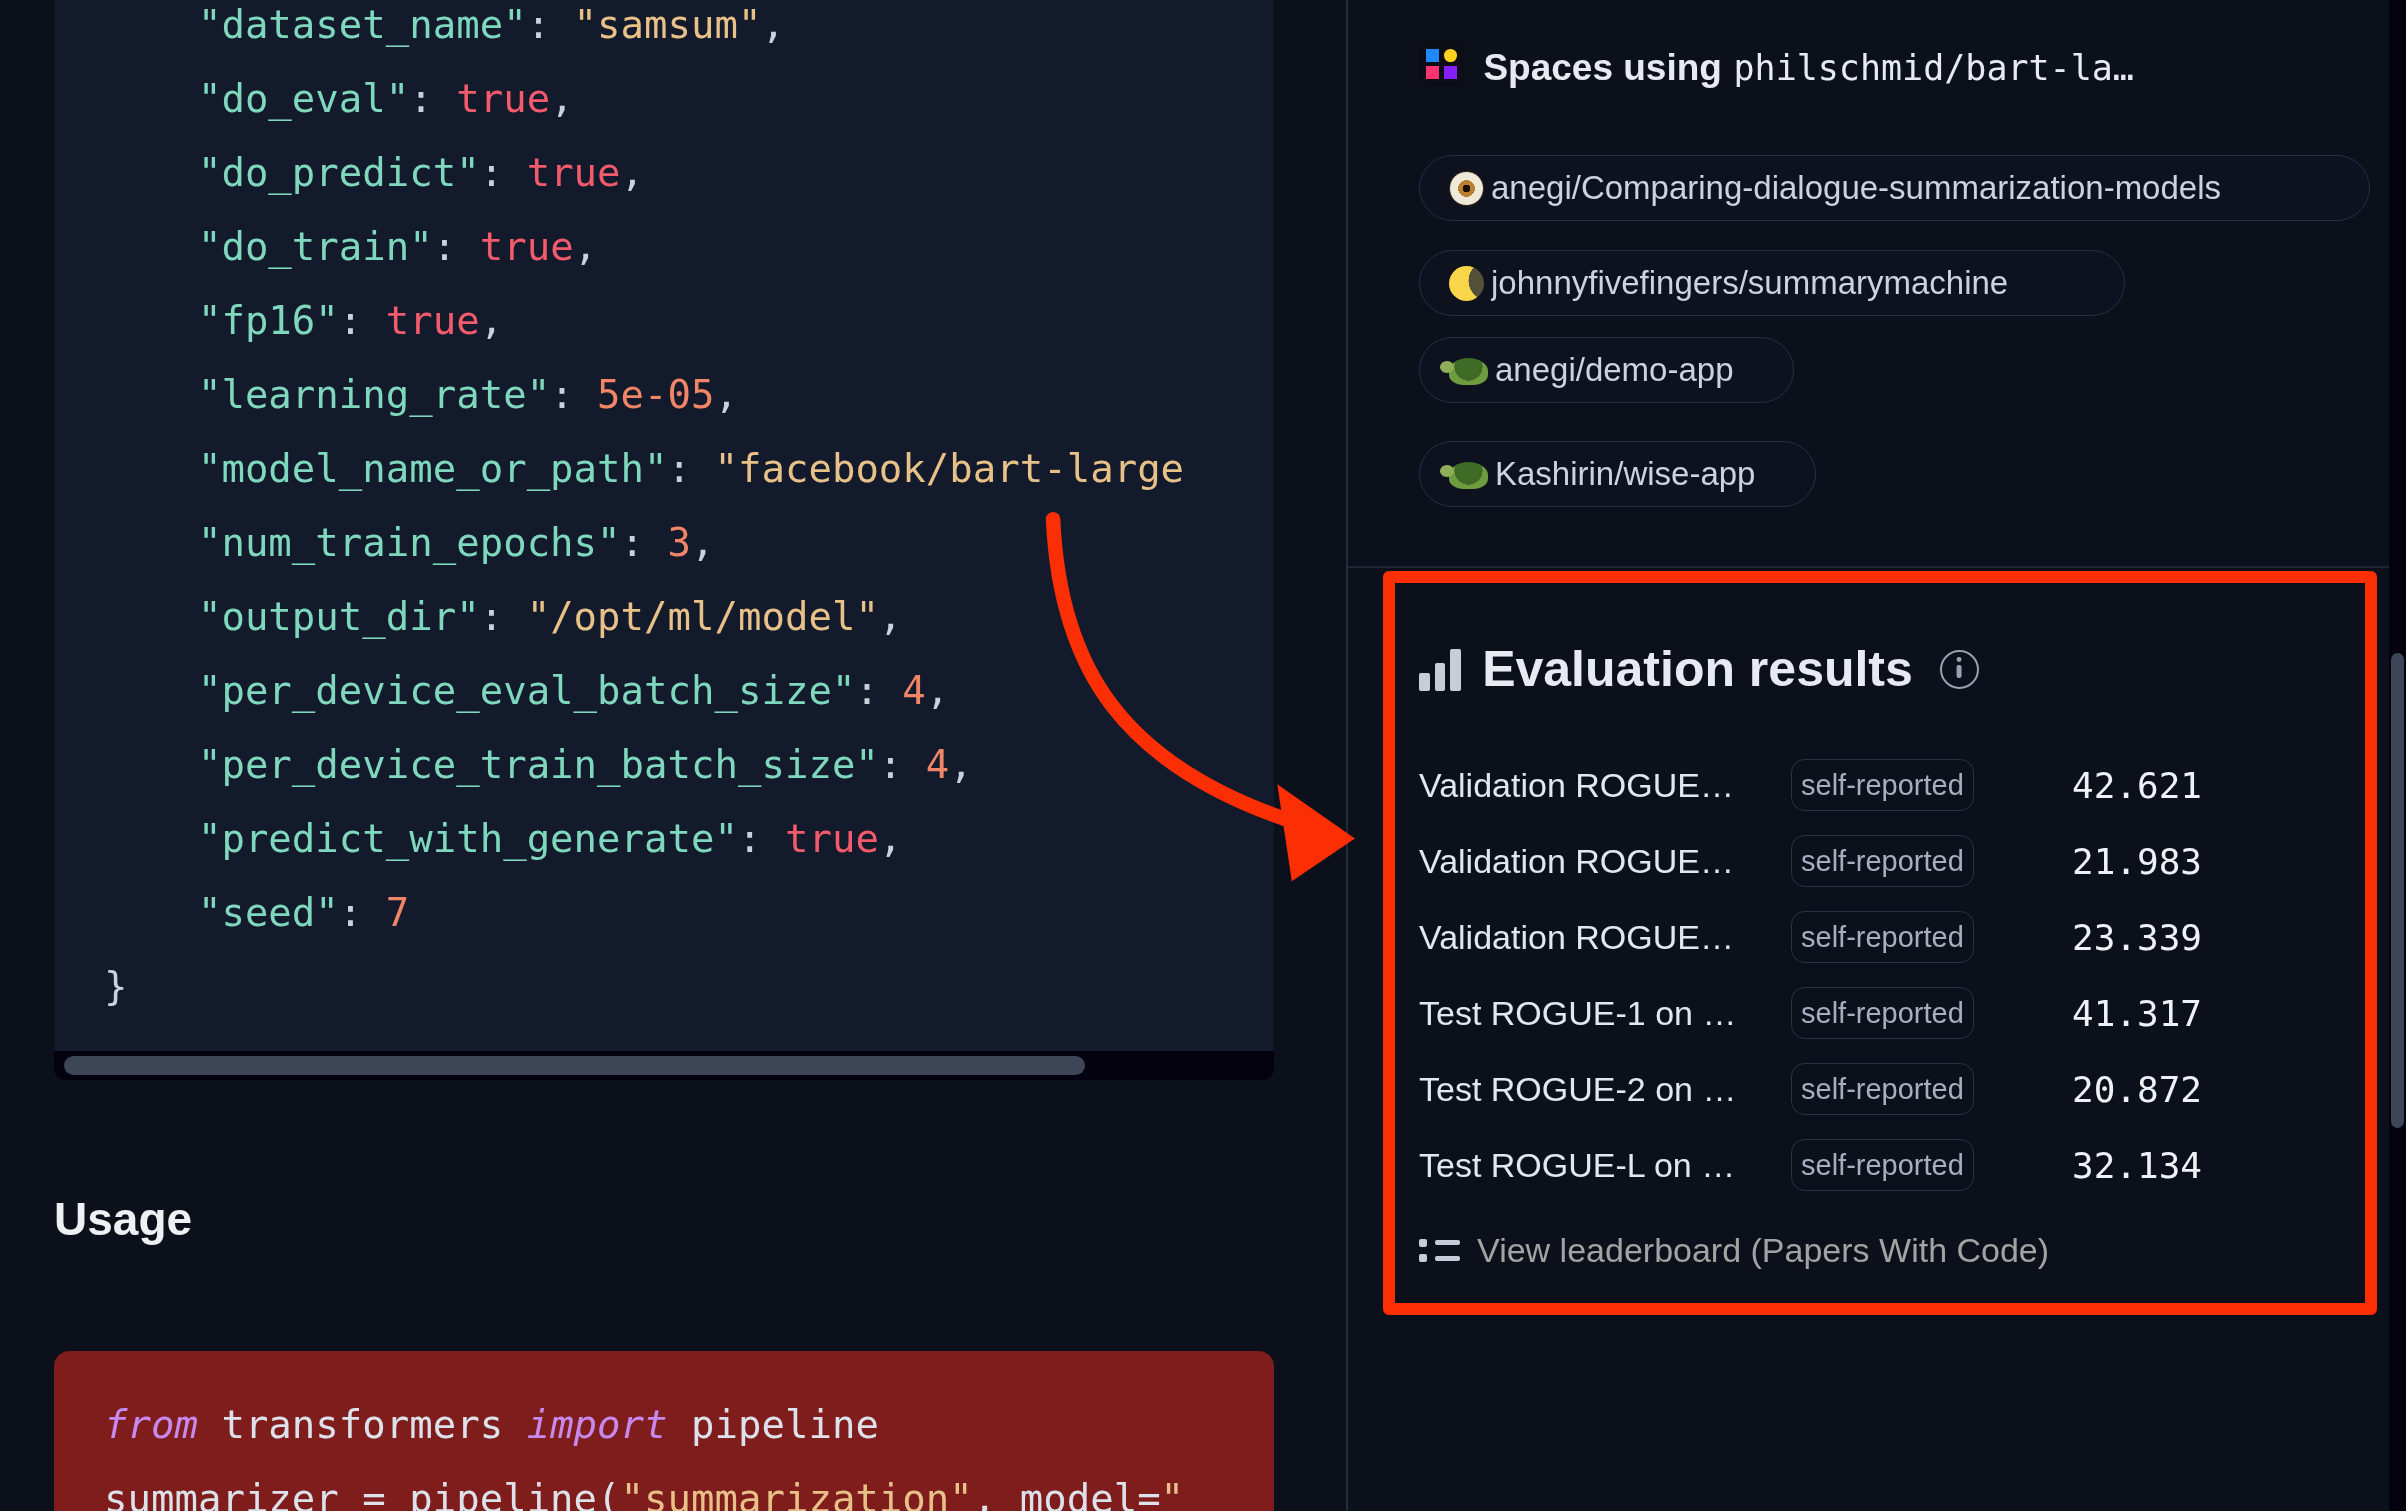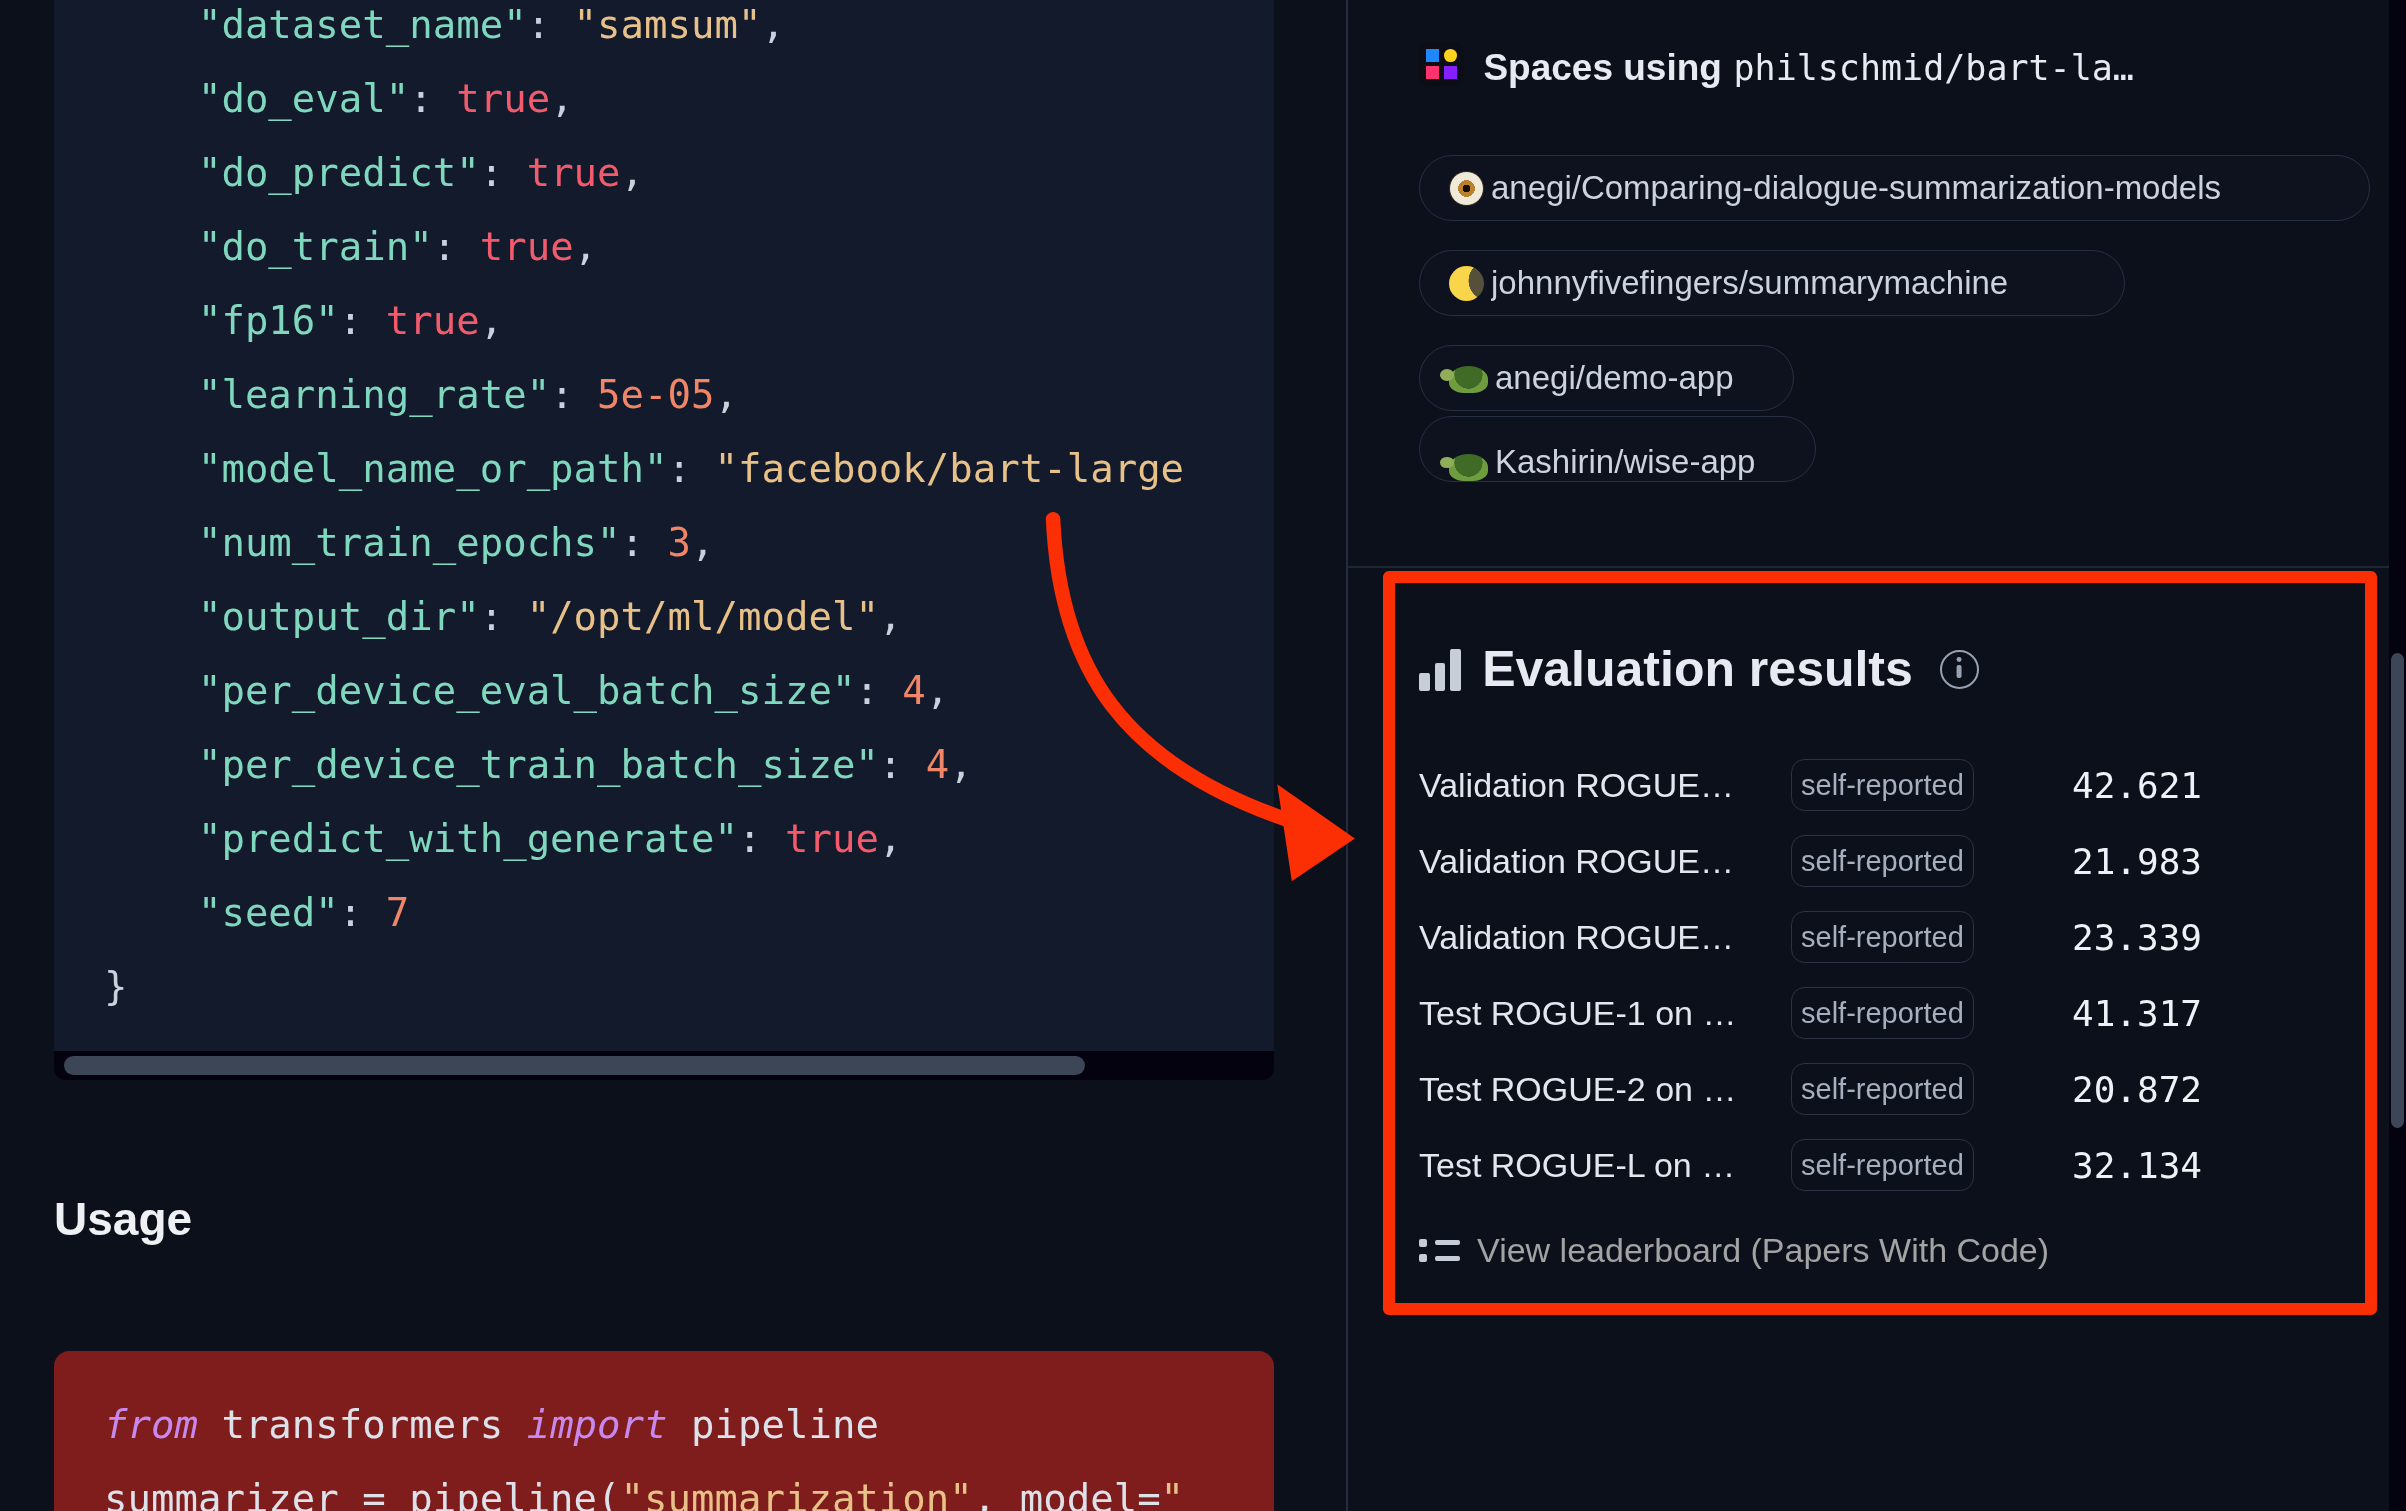--- a/index.html
+++ b/index.html
@@ -44,22 +44,22 @@
                align-content:center;justify-content:center;}
   .sq-b{background:#2088ff;} .sq-y{background:#ffd21e;border-radius:50%;}
   .sq-p{background:#ff3270;} .sq-v{background:#861fff;}
 
   
   .pill{position:absolute;left:1419px;height:66px;border:1.9px solid #272f44;border-radius:35px;
         display:flex;align-items:center;gap:7px;padding:0 29px;box-sizing:border-box;
         color:#ccd3dd;font-size:33px;background:rgba(16,22,36,.35);}
   .pill:nth-child(1){top:155px;width:951px;}
   .pill:nth-child(2){top:250px;width:706px;}
-  .pill:nth-child(3){top:345px;width:375px;}
-  .pill:nth-child(4){top:416px;width:397px;align-items:flex-end;}
+  .pill:nth-child(3){top:337px;width:375px;}
+  .pill:nth-child(4){top:441px;width:397px;}
   .pill-label{white-space:nowrap;overflow:hidden;}
 
   .icon-eye{width:33px;height:33px;border-radius:50%;border:1.9px solid #3a2e1d;flex:none;
             background:radial-gradient(circle at 50% 50%,#170e06 0 16%,#b9812f 16% 36%,#efe9da 36% 100%);}
   .icon-moon{width:35px;height:35px;border-radius:50%;flex:none;
              background:radial-gradient(circle at 112% 42%,#55503a 0 44%,rgba(0,0,0,0) 45%),
                         radial-gradient(circle at 45% 50%,#f8d549 0 60%,#e3ba2e 100%);}
   .icon-turtle{width:39px;height:27px;border-radius:55% 55% 42% 42%;position:relative;flex:none;margin-top:3.9px;
                background:radial-gradient(circle at 50% 32%,#3f6b26 0 52%,#6f9c3f 53% 100%);}
   .icon-turtle::before{content:"";position:absolute;left:-8.7px;top:2.9px;width:13.6px;height:11.6px;

